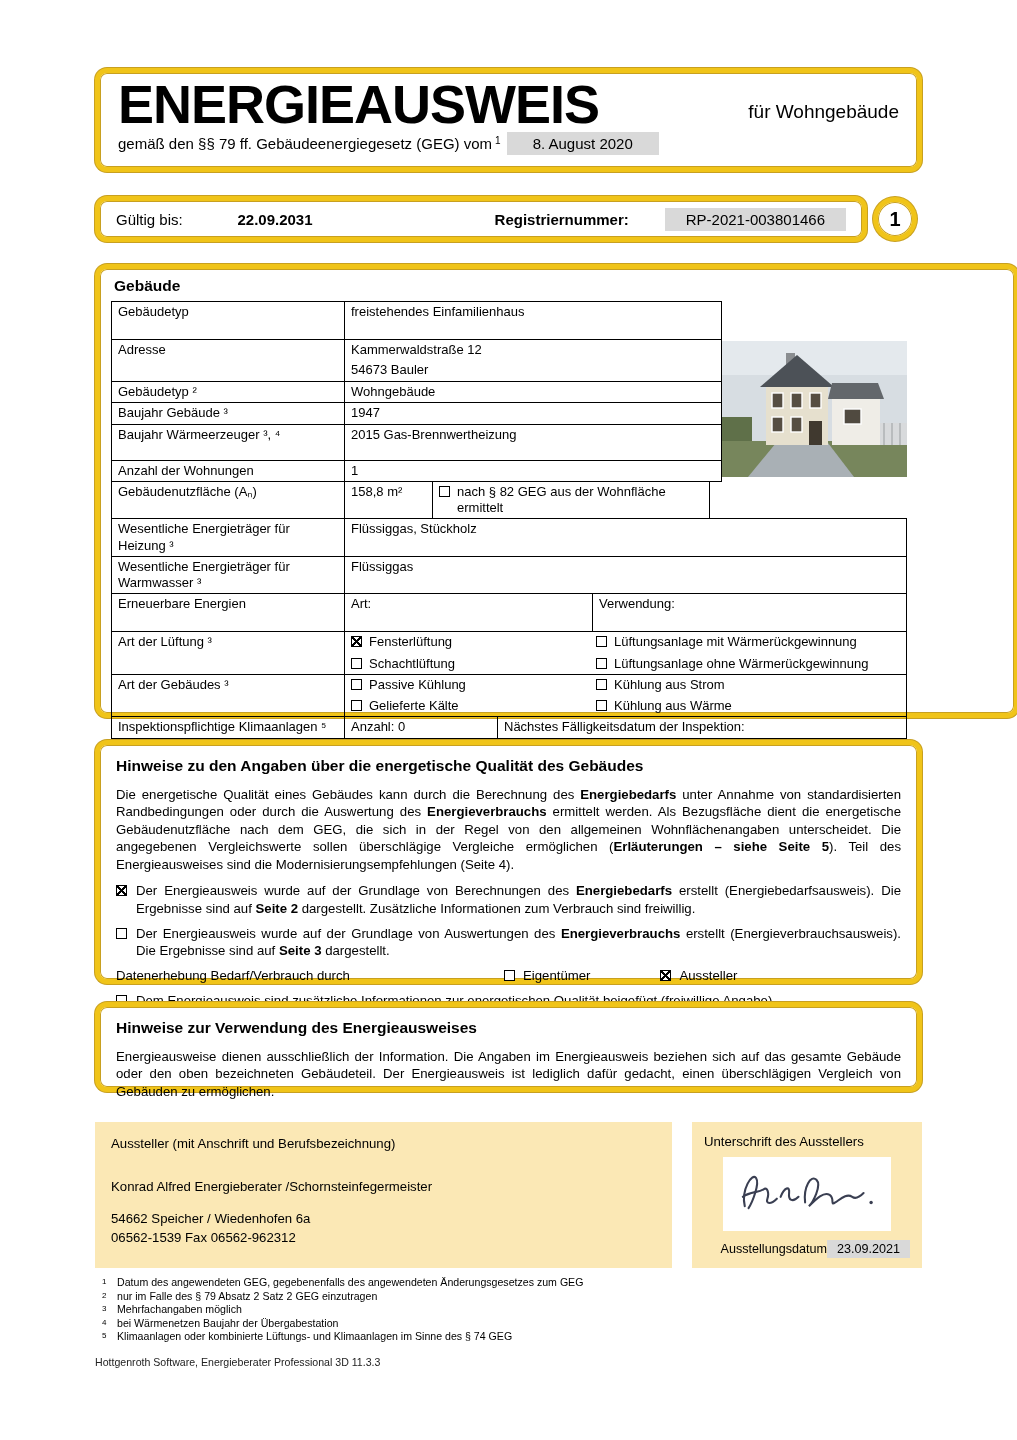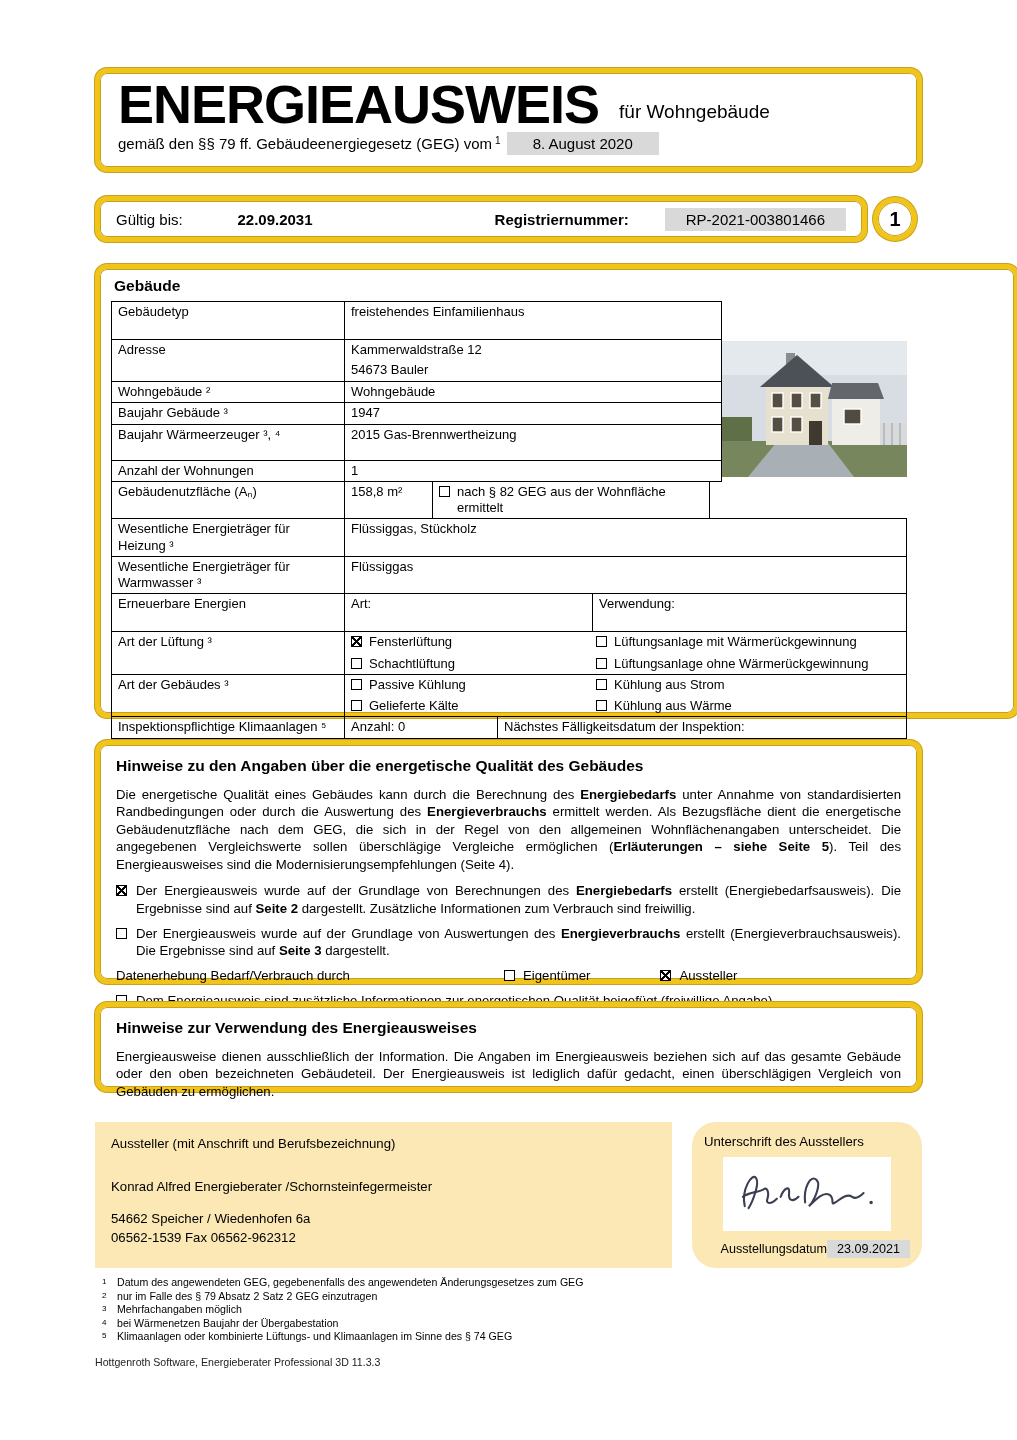--- a/index.html
+++ b/index.html
@@ -16,21 +16,21 @@
   .ybox{
     position:absolute;
     background:#fff;
     border:5px solid var(--yellow);
     border-radius:12px;
     box-shadow:0 0 0 1px var(--gold), inset 0 0 0 1px var(--gold);
   }
 
   
   #header-box{top:68px;left:95px;width:827px;height:104px;padding:4px 18px 6px;}
-  .title-row{display:flex;align-items:flex-end;}
+  .title-row{display:flex;align-items:flex-end;justify-content:space-between;}
   .main-title{font-size:54px;font-weight:bold;letter-spacing:-1px;line-height:1.02;}
   .sub-title{font-size:19px;font-weight:normal;margin-left:20px;padding-bottom:9px;}
   .law-row{display:flex;align-items:center;margin-top:0;font-size:15px;}
   .law-sup{font-size:10px;vertical-align:super;margin:0 6px 6px 3px;}
   .gray-box{background:var(--gray);padding:3px 26px;font-size:15px;text-align:center;}
 
   
   #validity-box{top:196px;left:95px;width:772px;height:46px;display:flex;align-items:center;padding:0 16px;font-size:15px;}
   .v-label{width:122px;}
   .v-date{font-weight:bold;}
@@ -79,21 +79,21 @@
   .dc-row{display:flex;align-items:center;margin:7px 0 9px;}
   .dc-label{width:388px;}
   .dc-opt{display:flex;align-items:center;gap:8px;margin-right:70px;}
 
   
   .cream-box{position:absolute;background:var(--cream);font-size:13.2px;}
   #issuer-left{top:1122px;left:95px;width:577px;height:146px;padding:14px 16px;}
   #issuer-left .name{margin-top:28px;}
   #issuer-left .addr{margin-top:17px;}
   #issuer-left .phone{margin-top:4px;}
-  #issuer-right{top:1122px;left:692px;width:230px;height:146px;padding:12px 12px;border-radius:24px;}
+  #issuer-right{top:1122px;left:692px;width:230px;height:146px;padding:12px 12px;}
   .sig-panel{background:#fff;width:168px;height:74px;margin:8px auto 0;display:flex;align-items:center;justify-content:center;}
   .sig-row{display:flex;justify-content:flex-end;align-items:center;margin-top:9px;font-size:12.6px;}
   .sig-date{background:var(--gray);padding:2px 10px;font-size:12.6px;}
 
   
   #footnotes{position:absolute;top:1276px;left:102px;width:820px;font-size:10.6px;line-height:1.28;}
   .fn{display:flex;}
   .fn-marker{width:15px;font-size:8px;vertical-align:super;padding-top:1px;flex:none;}
   #page-footer{position:absolute;top:1356px;left:95px;font-size:10.6px;color:#222;}
 </style>
@@ -167,21 +167,21 @@
         </td>
       </tr>
       <tr class="h42">
         <td>Adresse</td>
         <td colspan="5">
           <div>Kammerwaldstraße 12</div>
           <div style="margin-top:4px;">54673 Bauler</div>
         </td>
       </tr>
       <tr class="h20">
-        <td>Wohngebäude ²</td>
+        <td>Gebäudetyp ²</td>
         <td colspan="5">Wohngebäude</td>
       </tr>
       <tr class="h20">
         <td>Baujahr Gebäude ³</td>
         <td colspan="5">1947</td>
       </tr>
       <tr class="h36">
         <td>Baujahr Wärmeerzeuger ³, ⁴</td>
         <td colspan="5">2015 Gas-Brennwertheizung</td>
       </tr>

